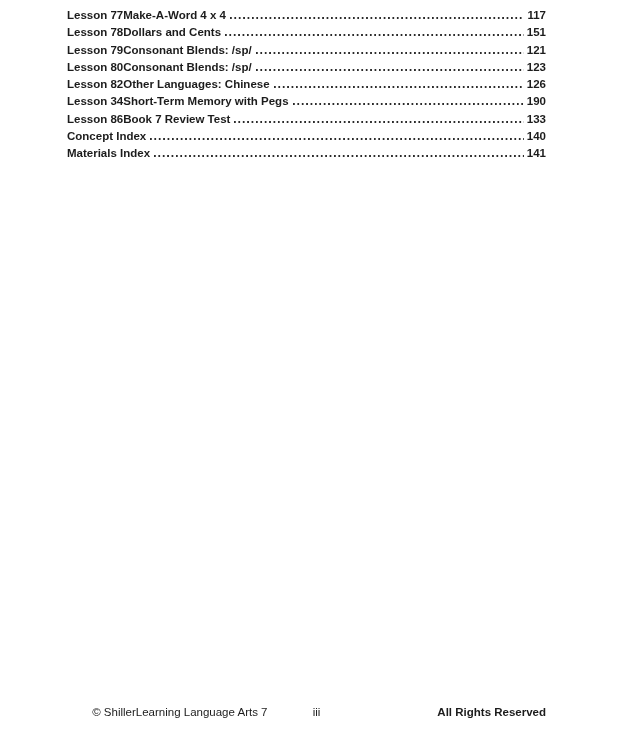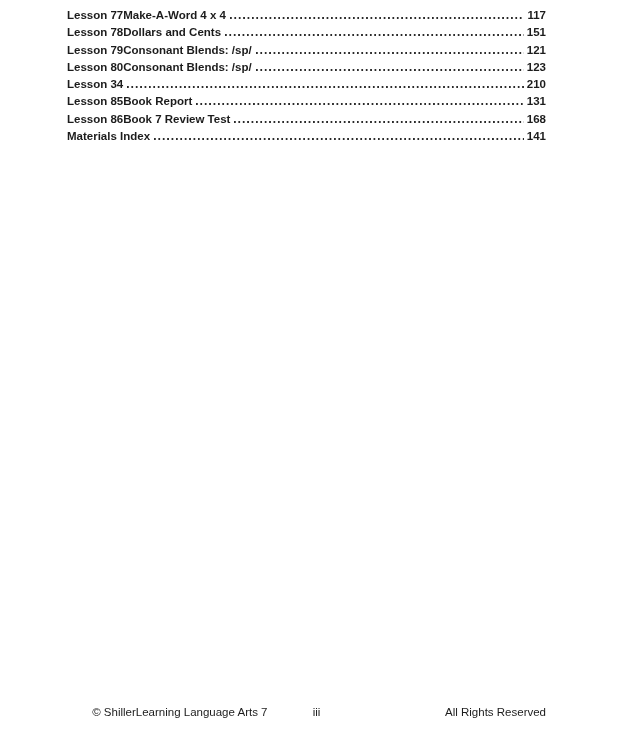--- a/index.html
+++ b/index.html
@@ -63,21 +63,21 @@
     top: 706px;
     display: flex;
     align-items: baseline;
     font-size: 11.5px;
     font-weight: normal;
     color: #1c1c1c;
     white-space: nowrap;
   }
   .footer-left  { flex: 1 1 0; text-align: center; }
   .footer-center{ flex: 0 0 auto; text-align: right; margin-left: 20px; }
-  .footer-right { flex: 1 1 0; text-align: right; }
+  .footer-right { flex: 1 1 0; text-align: right; font-weight: bold; }
 </style>
 </head>
 <body>
 
 <div class="page">
 
   <div class="toc">
 
     <div class="toc-row">
       <span class="lesson-label">Lesson 77</span>
@@ -101,42 +101,49 @@
     </div>
 
     <div class="toc-row">
       <span class="lesson-label">Lesson 80</span>
       <span class="lesson-title">Consonant Blends: /sp/</span>
       <span class="leader"></span>
       <span class="page-num">123</span>
     </div>
 
 
+    <div class="toc-row">
+      <span class="lesson-label">Lesson 82</span>
+      <span class="lesson-title">Other Languages: Chinese</span>
+      <span class="leader"></span>
+      <span class="page-num">126</span>
+    </div>
 
     <div class="toc-row">
       <span class="lesson-label">Lesson 34</span>
+      <span class="lesson-title">Short-Term Memory with Pegs</span>
       <span class="leader"></span>
-      <span class="page-num">210</span>
+      <span class="page-num">190</span>
     </div>
 
 
-    <div class="toc-row">
-      <span class="lesson-label">Lesson 85</span>
-      <span class="lesson-title">Book Report</span>
-      <span class="leader"></span>
-      <span class="page-num">131</span>
-    </div>
 
     <div class="toc-row">
       <span class="lesson-label">Lesson 86</span>
       <span class="lesson-title">Book 7 Review Test</span>
       <span class="leader"></span>
-      <span class="page-num">168</span>
+      <span class="page-num">133</span>
     </div>
 
+    <div class="toc-row">
+      <span class="lesson-label"></span>
+      <span class="lesson-title">Concept Index</span>
+      <span class="leader"></span>
+      <span class="page-num">140</span>
+    </div>
 
     <div class="toc-row">
       <span class="lesson-label"></span>
       <span class="lesson-title">Materials Index</span>
       <span class="leader"></span>
       <span class="page-num">141</span>
     </div>
 
   </div>
 

